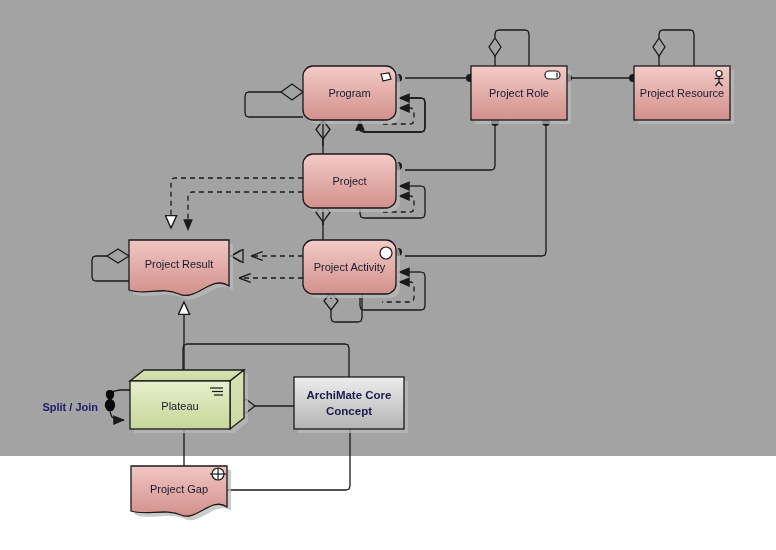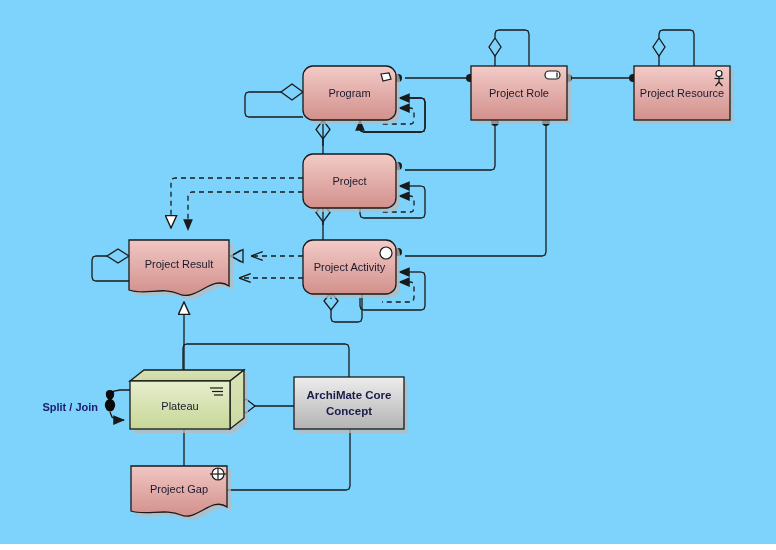--- a/index.html
+++ b/index.html
@@ -9,22 +9,22 @@
   }
   body {
     width: 776px;
     height: 550px;
     font-family: "Liberation Sans", sans-serif;
     overflow: hidden;
   }
   #diagram-root {
     position: relative;
     width: 776px;
-    height: 544px;
-    background: #7dd3fc;
+    height: 456px;
+    background: #a3a3a3;
   }
   svg#diagram-canvas {
     display: block;
     width: 776px;
     height: 550px;
   }
   .node-label {
     font-family: "Liberation Sans", sans-serif;
     font-size: 11px;
     fill: #1a1a2e;

